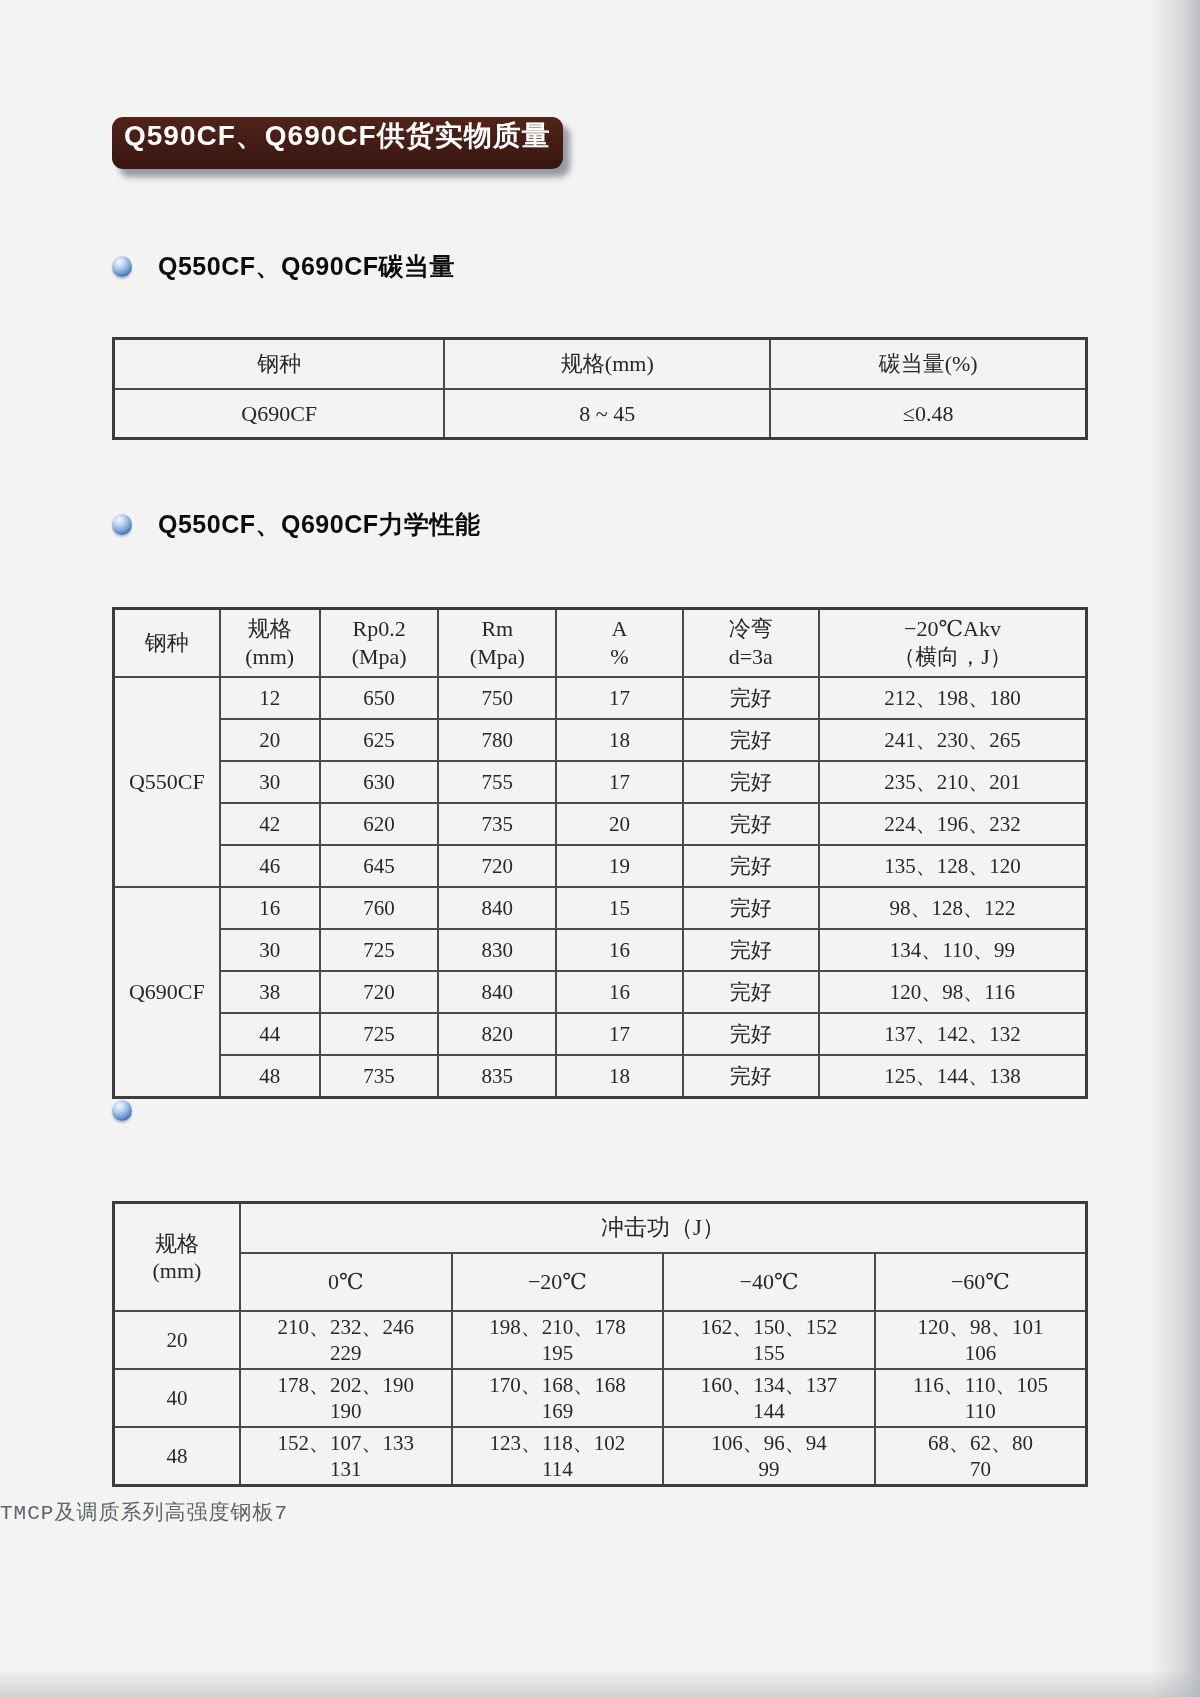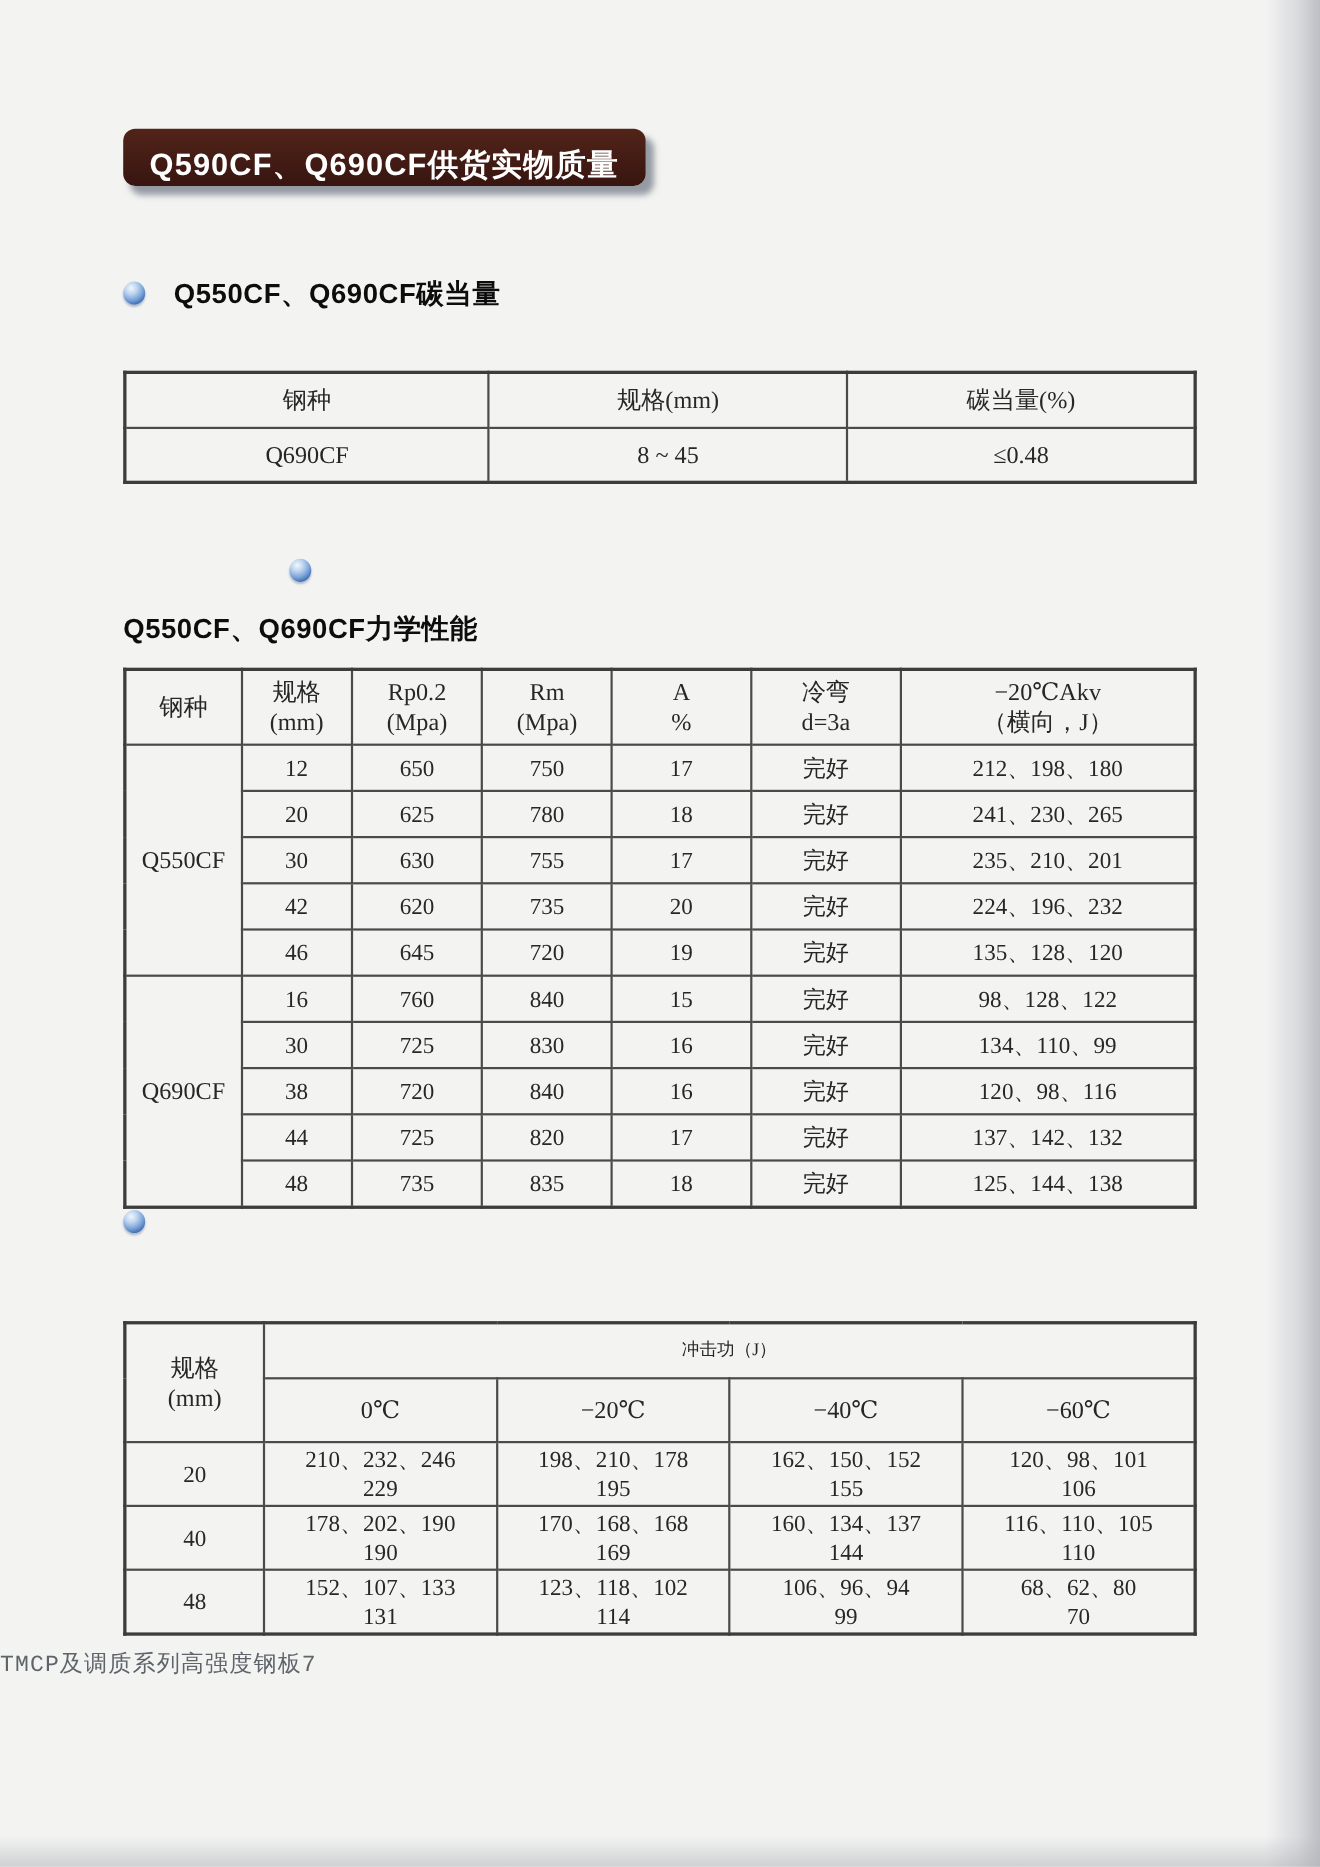--- a/index.html
+++ b/index.html
@@ -11,33 +11,33 @@
   }
   
   .scan-right{position:absolute;top:0;right:0;width:50px;height:100%;
     background:linear-gradient(to right,rgba(198,201,206,0),rgba(184,187,193,.45) 60%,rgba(165,168,175,.7));}
   .scan-bottom{position:absolute;left:0;bottom:0;width:100%;height:28px;
     background:linear-gradient(to bottom,rgba(198,201,206,0),rgba(176,179,185,.55));}
 
   
   .badge{
     position:absolute;left:112px;top:117px;height:52px;
-    padding:0 24px;display:flex;align-items:flex-end;justify-content:center;
+    padding:0 12px;display:flex;align-items:flex-start;justify-content:center;
     background:linear-gradient(180deg,#522419 0%,#451d15 45%,#381511 100%);
     border-radius:11px;
     box-shadow:7px 8px 6px rgba(132,138,148,.85);
     color:#ffffff;font-family:"Liberation Sans","DejaVu Sans",sans-serif;
     font-weight:bold;font-size:28px;letter-spacing:1px;white-space:nowrap;
   }
 
   
   .sec-head{position:absolute;left:112px;display:flex;align-items:center;gap:26px;
     font-family:"Liberation Sans","DejaVu Sans",sans-serif;font-weight:bold;
     font-size:25px;color:#0d0d0d;letter-spacing:.5px;white-space:nowrap;}
-  .sec-head.h1{top:250px;} .sec-head.h2{top:508px;flex-direction:column;} .sec-head.h3{top:1100px;}
+  .sec-head.h1{top:250px;} .sec-head.h2{top:508px;} .sec-head.h3{top:1100px;}
   .ball{width:20px;height:21px;border-radius:50%;flex:0 0 auto;
     background:radial-gradient(circle at 36% 28%,#f0f7ff 0%,#bed4ee 28%,#7ba4d9 55%,#3e6eb5 78%,#27508f 100%);
     box-shadow:0 2px 2px rgba(60,80,120,.35);}
 
   
   table{border-collapse:collapse;table-layout:fixed;position:absolute;left:112px;width:976px;
     background:transparent;}
   td{border:2px solid #4a4a4a;text-align:center;vertical-align:middle;
     font-size:22px;line-height:1.25;padding:2px 4px;overflow:hidden;}
   table{border:3px solid #3c3c3c;margin-top:21px;}
@@ -46,21 +46,21 @@
   #carbon-table td.hd{height:44px;font-size:22px;}
   #carbon-table td.val{height:43px;}
 
   #mech-table{top:586px;}
   #mech-table td.hd{height:62px;font-size:22px;}
   #mech-table td.row{height:36px;font-size:21px;}
   #mech-table td.steel{font-size:22px;}
   #mech-table .hline{line-height:28px;}
 
   #impact-table{top:1180px;}
-  #impact-table td.span-hd{height:44px;font-size:16px;}
+  #impact-table td.span-hd{height:44px;font-size:23px;}
   #impact-table td.temp-hd{height:52px;font-size:22px;}
   #impact-table td.spec-hd{font-size:22px;}
   #impact-table td.ival{height:52px;font-size:21px;}
   #impact-table .vline{line-height:26px;}
 
   .footer{position:absolute;top:1498px;left:0;width:1088px;text-align:left;
     font-family:Liberation Mono, monospace;
     font-size:21px;color:#5f646b;letter-spacing:1px;}
 </style>
 </head>

